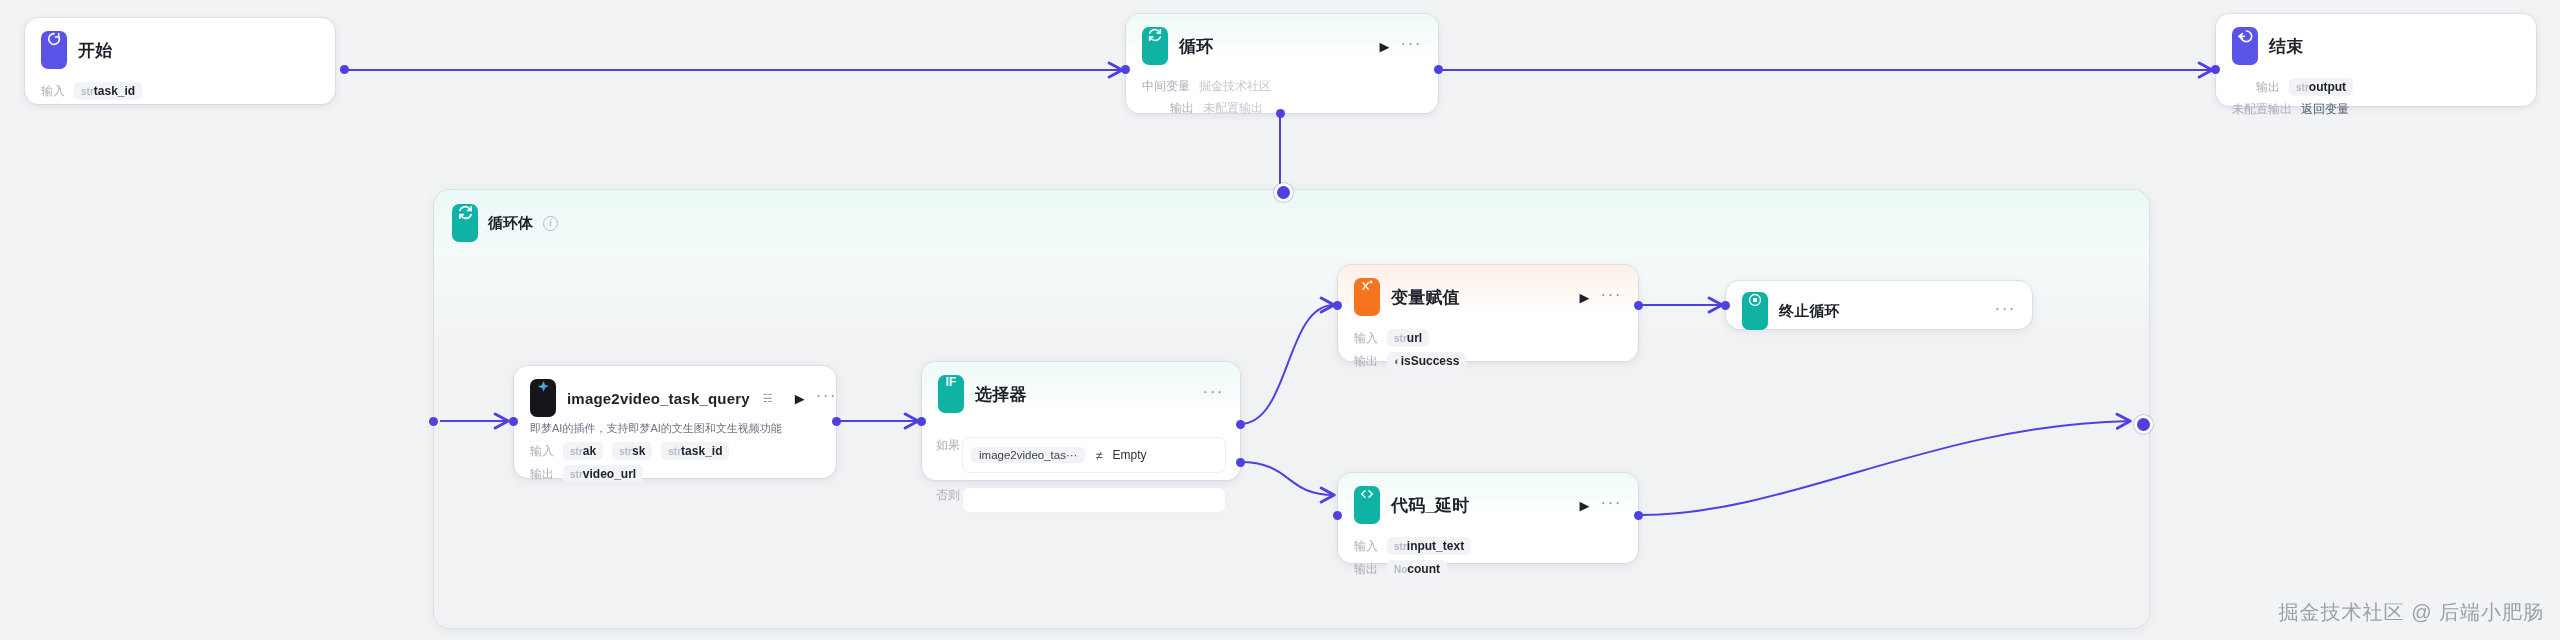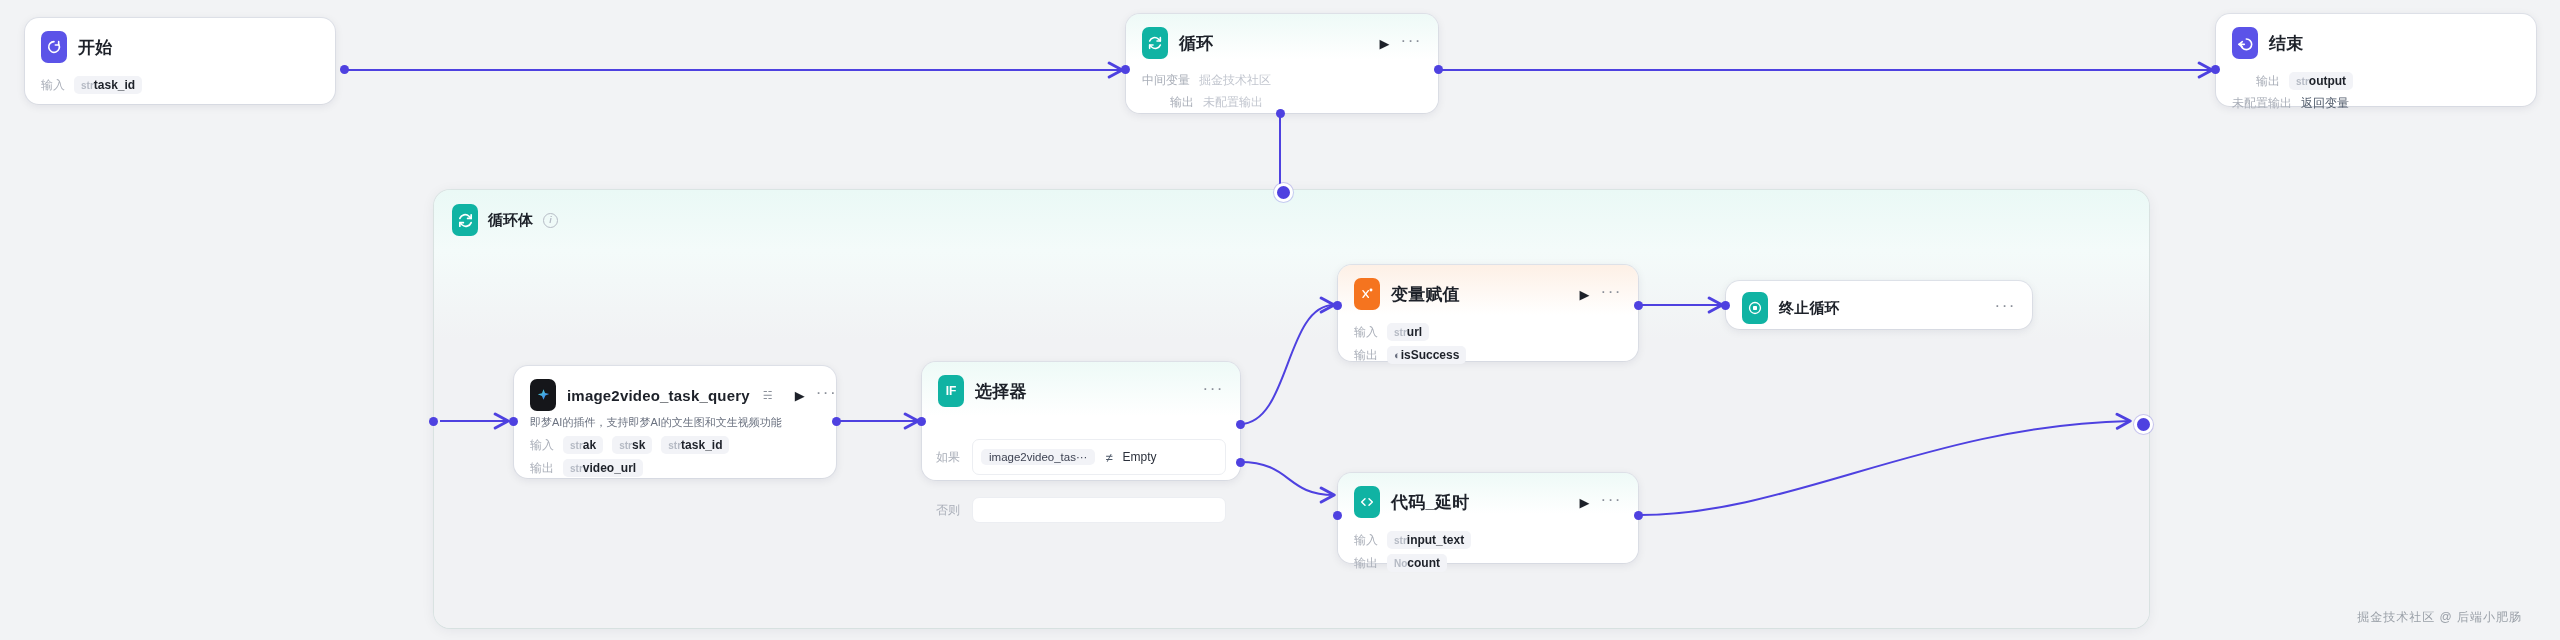--- a/index.html
+++ b/index.html
@@ -12,21 +12,21 @@
   #canvas{position:absolute;inset:0;}
   svg.edges{position:absolute;left:0;top:0;width:2560px;height:640px;pointer-events:none;z-index:5;}
 
   
   .node{position:absolute;z-index:10;border-radius:14px;background:#fff;
         box-shadow:0 2px 10px rgba(20,25,60,.09),0 0 0 1px rgba(225,228,235,.9);
         box-sizing:border-box;}
   .node .hdr{display:flex;align-items:center;gap:11px;padding:13px 16px 6px 16px;}
   .node .hdr .title{font-size:17px;font-weight:700;color:#1d2129;letter-spacing:.2px;white-space:nowrap;}
   .node .hdr .spacer{flex:1;}
-  .ico{width:26px;height:32px;border-radius:7px;display:flex;align-items:center;justify-content:center;flex:0 0 auto;}
+  .ico{width:26px;height:38px;border-radius:7px;display:flex;justify-content:center;flex:0 0 auto;}
   .ico svg{display:block;}
   .run-ico{color:#1d2129;font-size:13px;line-height:1;cursor:pointer;}
   .dots{color:#8a8f99;font-size:17px;line-height:10px;letter-spacing:1.5px;cursor:pointer;padding-bottom:5px;}
 
   .rows{padding:2px 16px 14px 16px;}
   .row{display:flex;align-items:center;gap:9px;margin-top:5px;font-size:12px;white-space:nowrap;}
   .rlabel{color:#a9aeb8;font-size:12px;flex:0 0 auto;}
   .chip{background:#f2f3f7;border-radius:5px;padding:2px 7px;display:inline-flex;align-items:center;}
   .ty{color:#b5bac4;font-size:10px;font-weight:600;}
   .vname{color:#1d2129;font-size:12px;font-weight:700;}
@@ -40,38 +40,38 @@
   #loopbody{position:absolute;left:434px;top:190px;width:1715px;height:438px;
     border-radius:16px;background:linear-gradient(180deg,#eaf9f6 0%,#f4fbfa 14%,#f1f2f4 34%,#f1f2f4 100%);
     box-shadow:0 2px 14px rgba(20,25,60,.07),0 0 0 1px rgba(222,233,231,.95);z-index:2;}
   #loopbody .lb-hdr{display:flex;align-items:center;gap:10px;padding:14px 18px;}
   #loopbody .lb-title{font-size:15px;font-weight:700;color:#1d2129;}
   .info-ico{width:13px;height:13px;border-radius:50%;border:1.2px solid #b6bcc6;color:#b6bcc6;
             font-size:9px;display:flex;align-items:center;justify-content:center;font-style:italic;font-weight:700;}
 
   
   .sel-rows{padding:4px 14px 14px 14px;}
-  .sel-row{display:flex;align-items:center;gap:10px;margin-top:22px;}
+  .sel-row{display:flex;align-items:flex-start;margin-top:14px;}
   .sel-lab{color:#a9aeb8;font-size:12px;width:26px;flex:0 0 auto;}
   .sel-box{flex:1;background:#fff;border:1px solid #eceef2;border-radius:7px;height:26px;
            display:flex;align-items:center;gap:10px;padding:17px 8px;box-sizing:border-box;}
   .sel-tok{background:#f2f3f7;border-radius:5px;padding:2px 8px;font-size:11.5px;color:#3d4252;max-width:108px;
            overflow:hidden;text-overflow:ellipsis;white-space:nowrap;}
   .sel-op{font-size:13px;color:#4e5969;}
   .sel-val{font-size:12px;color:#2b303b;}
   .sel-empty{flex:1;background:#fff;border:1px solid #eceef2;border-radius:7px;height:26px;box-sizing:border-box;}
 
   .plugin-desc{font-size:11px;color:#6b7280;padding:0 16px;margin-top:2px;white-space:nowrap;}
   .plug-badge{color:#8a8f99;font-size:11px;margin-left:2px;}
 
   
   .node.teal-top{background:linear-gradient(180deg,#eefaf7 0%,#ffffff 46%);}
   .node.orange-top{background:linear-gradient(180deg,#fdf0e6 0%,#ffffff 52%);}
 
-  .watermark{position:absolute;right:38px;bottom:14px;font-size:12px;color:#9aa0a8;letter-spacing:1px;z-index:20;}
+  .watermark{position:absolute;right:16px;bottom:14px;font-size:20px;color:#9aa0a8;letter-spacing:1px;z-index:20;}
 </style>
 </head>
 <body>
 
 <div id="canvas">
 
   <div id="loopbody">
     <div class="lb-hdr">
       <span class="ico" style="background:#10b3a3;">
         <svg width="17" height="17" viewBox="0 0 24 24" fill="none" stroke="#fff" stroke-width="2.4" stroke-linecap="round" stroke-linejoin="round">

